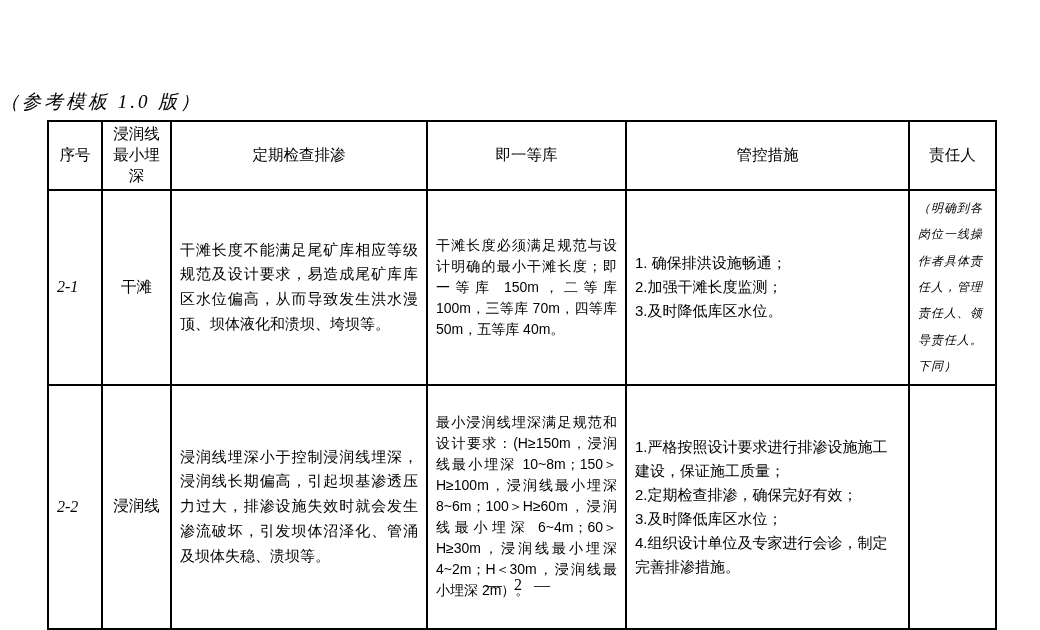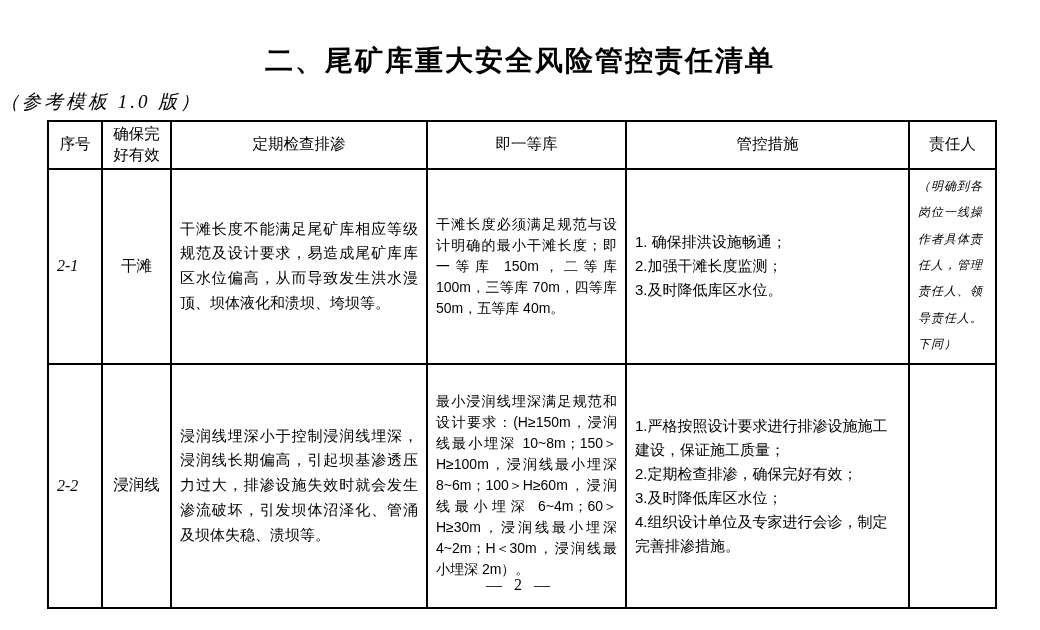--- a/index.html
+++ b/index.html
@@ -88,21 +88,21 @@
     font-size: 15px;
     line-height: 1.6;
     white-space: pre-line;
     padding: 6px 8px;
     border-radius: 26px;
   }
   .c-person {
     text-align: left;
     font-size: 12px;
     line-height: 2.2;
-    font-family: Liberation Mono, monospace;
+    font-family: Liberation Sans, sans-serif;
     font-style: italic;
     padding: 4px 7px;
     letter-spacing: 1px;
   }
   .page-footer {
     position: absolute;
     top: 576px;
     left: 0;
     width: 100%;
     text-align: center;
@@ -110,37 +110,36 @@
     font-family: "Liberation Serif", serif;
     letter-spacing: 4px;
     color: #000;
   }
 </style>
 </head>
 <body>
 
 <div class="page">
 
-  <div class="doc-title">二、尾矿库重大安全风险管控责任清单</div>
 
   <div class="doc-subtitle">（参考模板 1.0 版）</div>
 
   <table class="risk-table">
     <colgroup>
       <col style="width:54px">
       <col style="width:69px">
       <col style="width:256px">
       <col style="width:199px">
       <col style="width:283px">
       <col style="width:87px">
     </colgroup>
     <thead>
       <tr>
         <th>序号</th>
-        <th>确保完好有效</th>
+        <th>浸润线最小埋深</th>
         <th>定期检查排渗</th>
         <th>即一等库</th>
         <th>管控措施</th>
         <th>责任人</th>
       </tr>
     </thead>
     <tbody>
       <tr class="row-1">
         <td class="c-id">2-1</td>
         <td class="c-fac">干滩</td>

